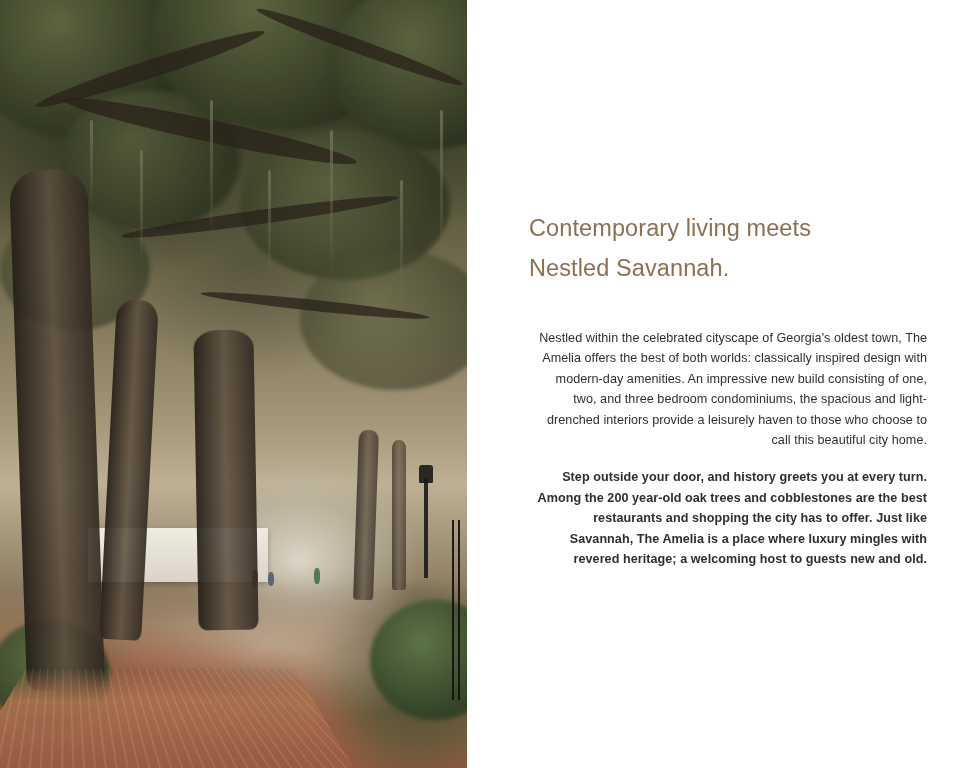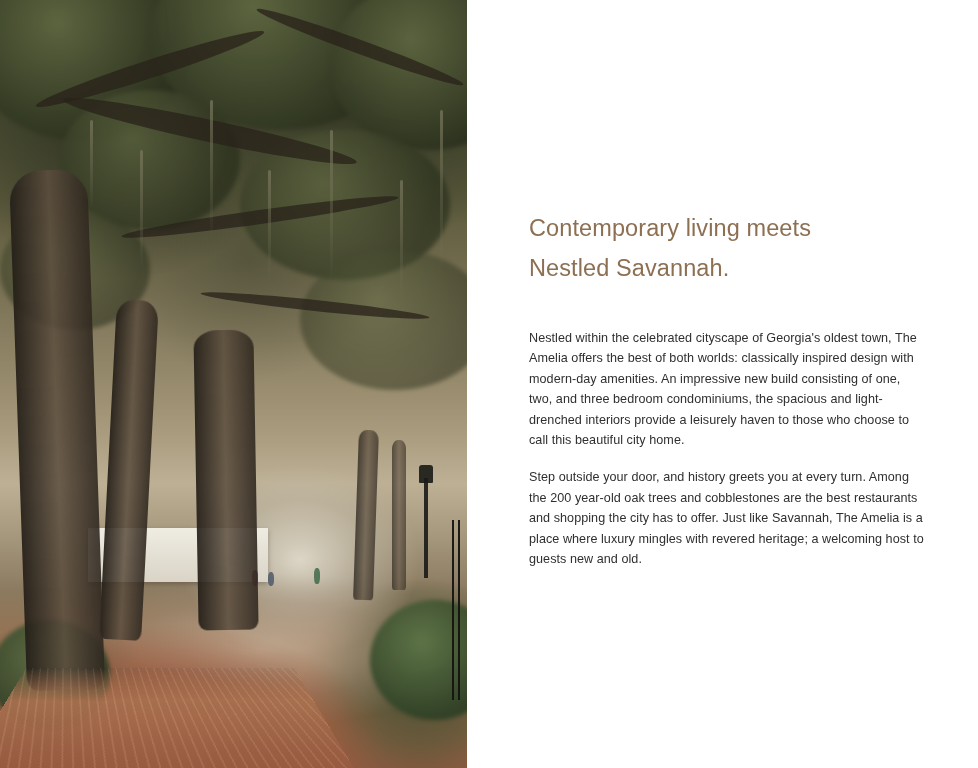--- a/index.html
+++ b/index.html
@@ -182,23 +182,24 @@
 
   .body-copy {
     position: absolute;
     left: 62px;
     top: 328px;
     width: 398px;
     color: #2f2f2f;
     font-size: 12.6px;
     line-height: 1.62;
     letter-spacing: 0.05px;
+    text-align: right;
   }
   .body-copy p { margin: 0 0 17px 0; }
-  .body-copy p:last-child { margin-bottom: 0; }
+  .body-copy p:last-child { margin-bottom: 0; font-weight: bold; }
 </style>
 </head>
 <body>
 
 <div class="page">
 
   <div class="photo-panel">
     <div class="photo">
 
       <div class="leaf" style="left:-30px;  top:-40px;  width:220px; height:180px;"></div>

